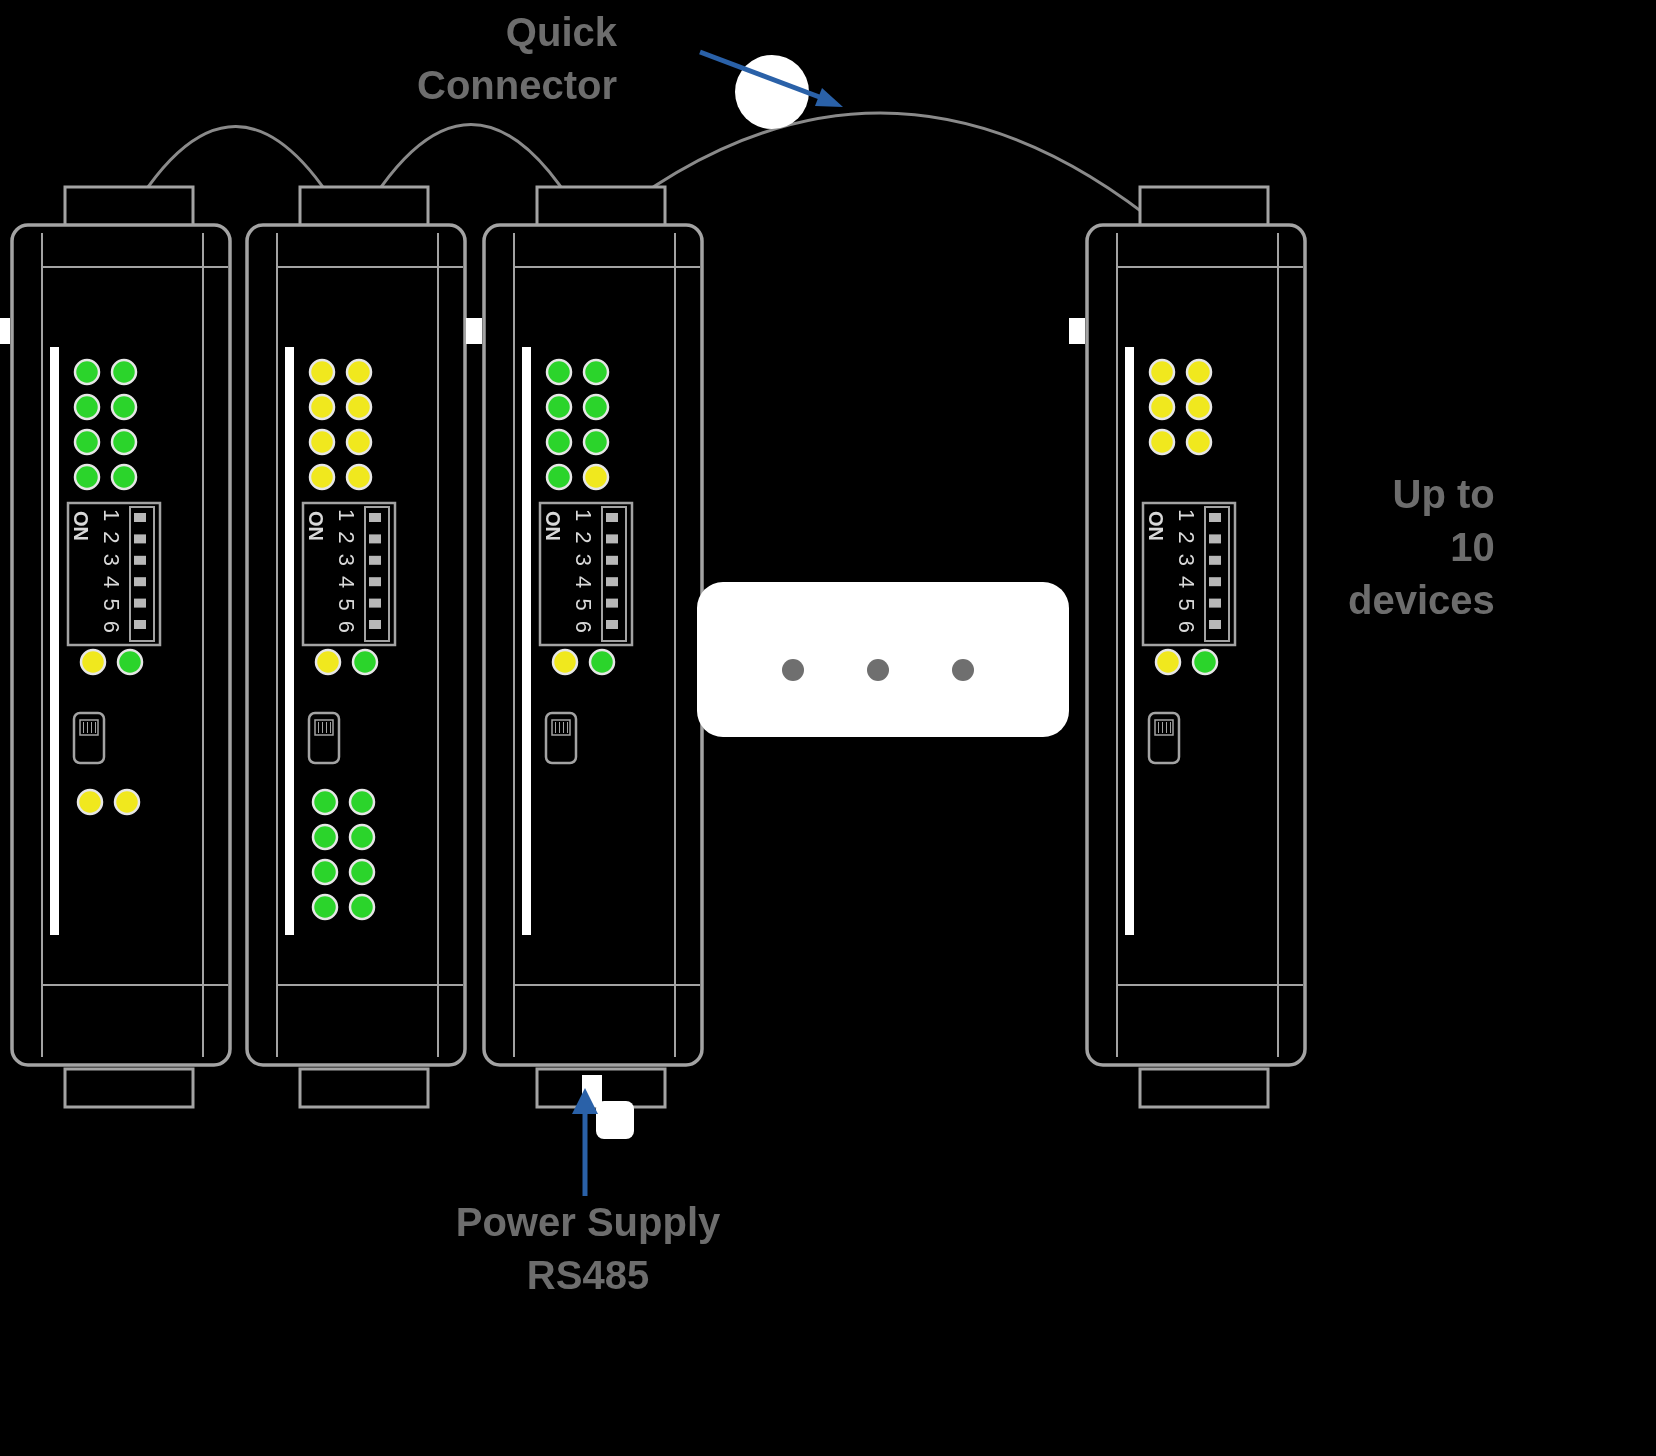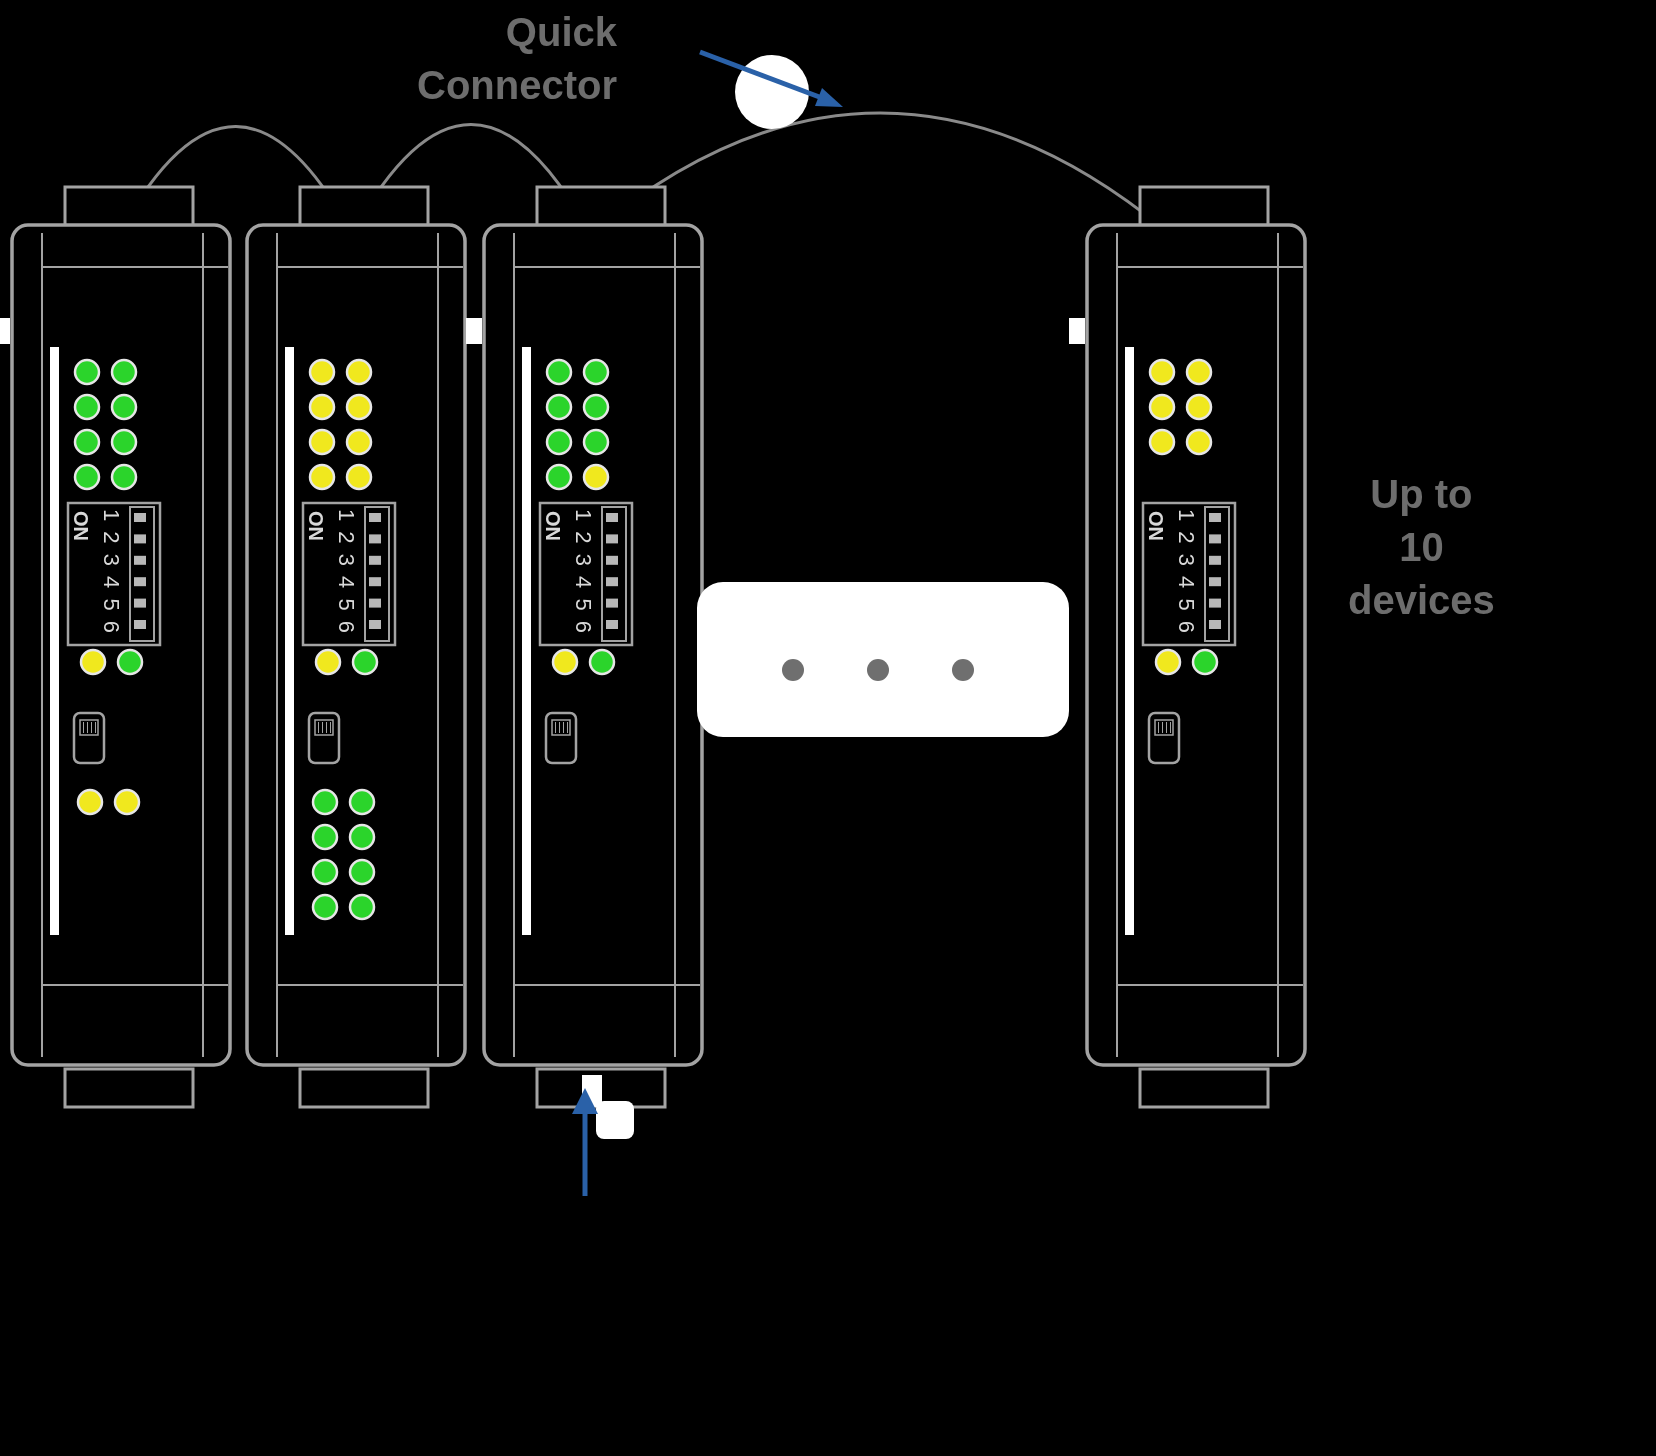--- a/index.html
+++ b/index.html
@@ -6,21 +6,21 @@
   .canvas{
     position:relative;width:1656px;height:1456px;background:#000;
     overflow:hidden;font-family:"Liberation Sans",sans-serif;
   }
   .canvas svg{position:absolute;top:0;left:0;}
   .label{
     position:absolute;white-space:pre-line;color:#6d6d6d;
     font-weight:bold;font-size:40px;line-height:1.32;
   }
   .label.quick{left:377px;top:6px;width:240px;text-align:right;}
-  .label.upto{left:1348px;top:468px;text-align:center;}
+  .label.upto{left:1348px;top:468px;text-align:right;}
   .label.power{left:438px;top:1196px;width:300px;text-align:center;}
 </style>
 </head>
 <body>
 
 <div class="canvas">
 
   <svg width="1656" height="1456" viewBox="0 0 1656 1456">
 
     <path d="M 120 232 Q 236 20 352 234" fill="none" stroke-width="3" stroke="#8a8a8a"></path>
@@ -206,13 +206,15 @@
 
     <line x1="585" y1="1196" x2="585" y2="1112" stroke-width="5" stroke="#2a61a8"></line>
     <polygon points="585,1088 572,1114 598,1114" fill="#2a61a8"></polygon>
   </svg>
 
   <div class="label quick">Quick
 Connector</div>
   <div class="label upto">Up to
 10
 devices</div>
+  <div class="label power">Power Supply
+RS485</div>
 </div>
 
 </body></html>

